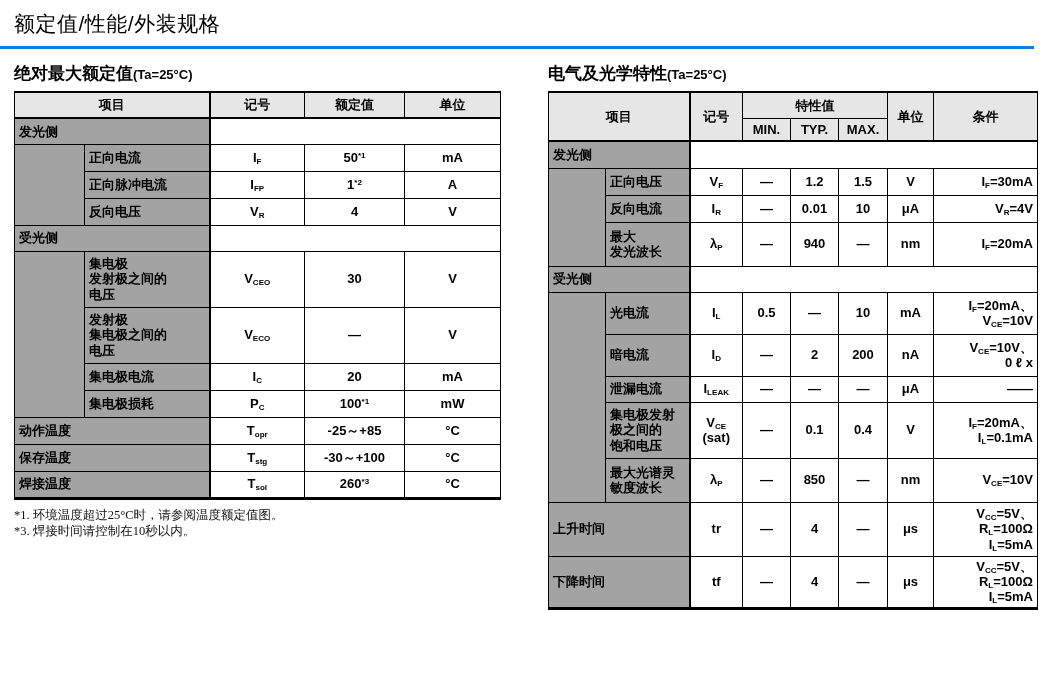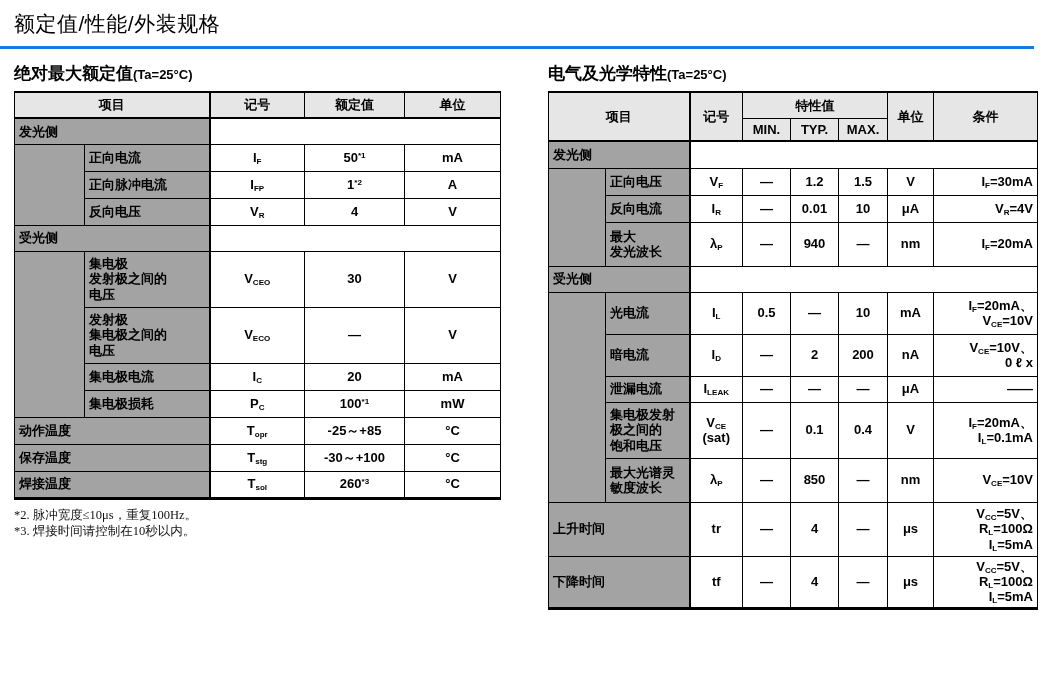--- a/index.html
+++ b/index.html
@@ -143,21 +143,21 @@
         <tr class="rh27">
           <td colspan="2" class="shade lbl sep">焊接温度</td>
           <td class="val">T<sub>sol</sub></td>
           <td class="val">260<sup>*3</sup></td>
           <td class="val">°C</td>
         </tr>
       </tbody>
         </table>
 
       <div class="footnotes">
-        <div class="fn">*2. 脉冲宽度≤10μs，重复100Hz。</div>
+        <div class="fn">*1. 环境温度超过25°C时，请参阅温度额定值图。</div>
         <div class="fn">*3. 焊接时间请控制在10秒以内。</div>
       </div>
 
 
 
     </div>
 
     <div class="col-right">
 
       <h2 class="section-title">

